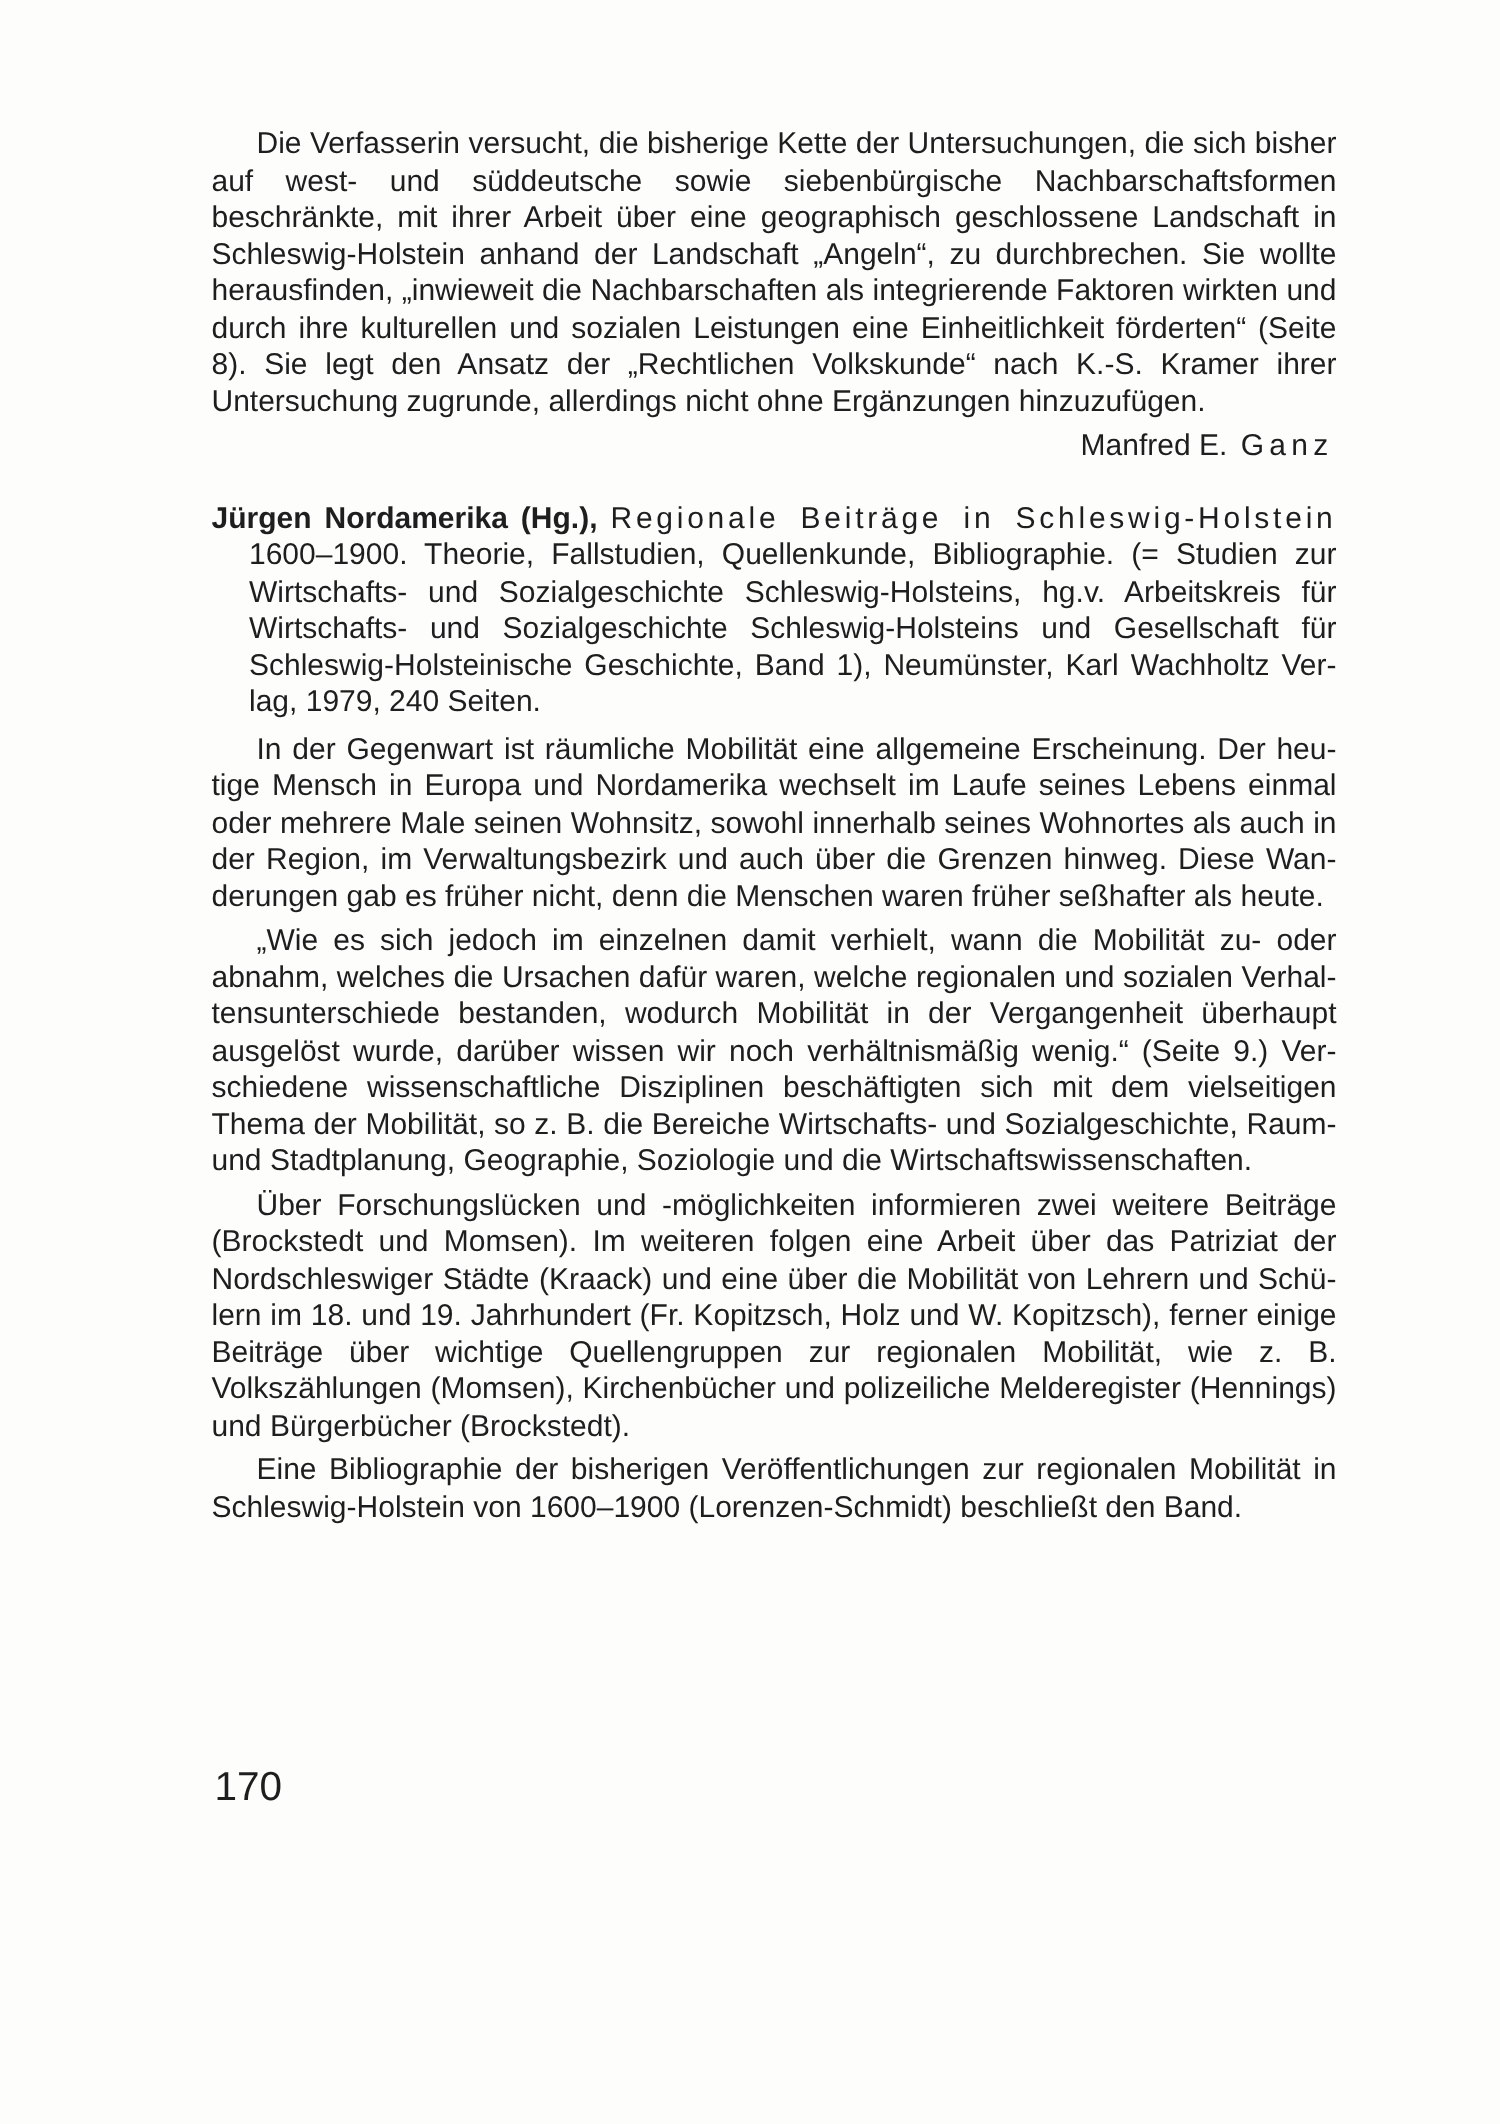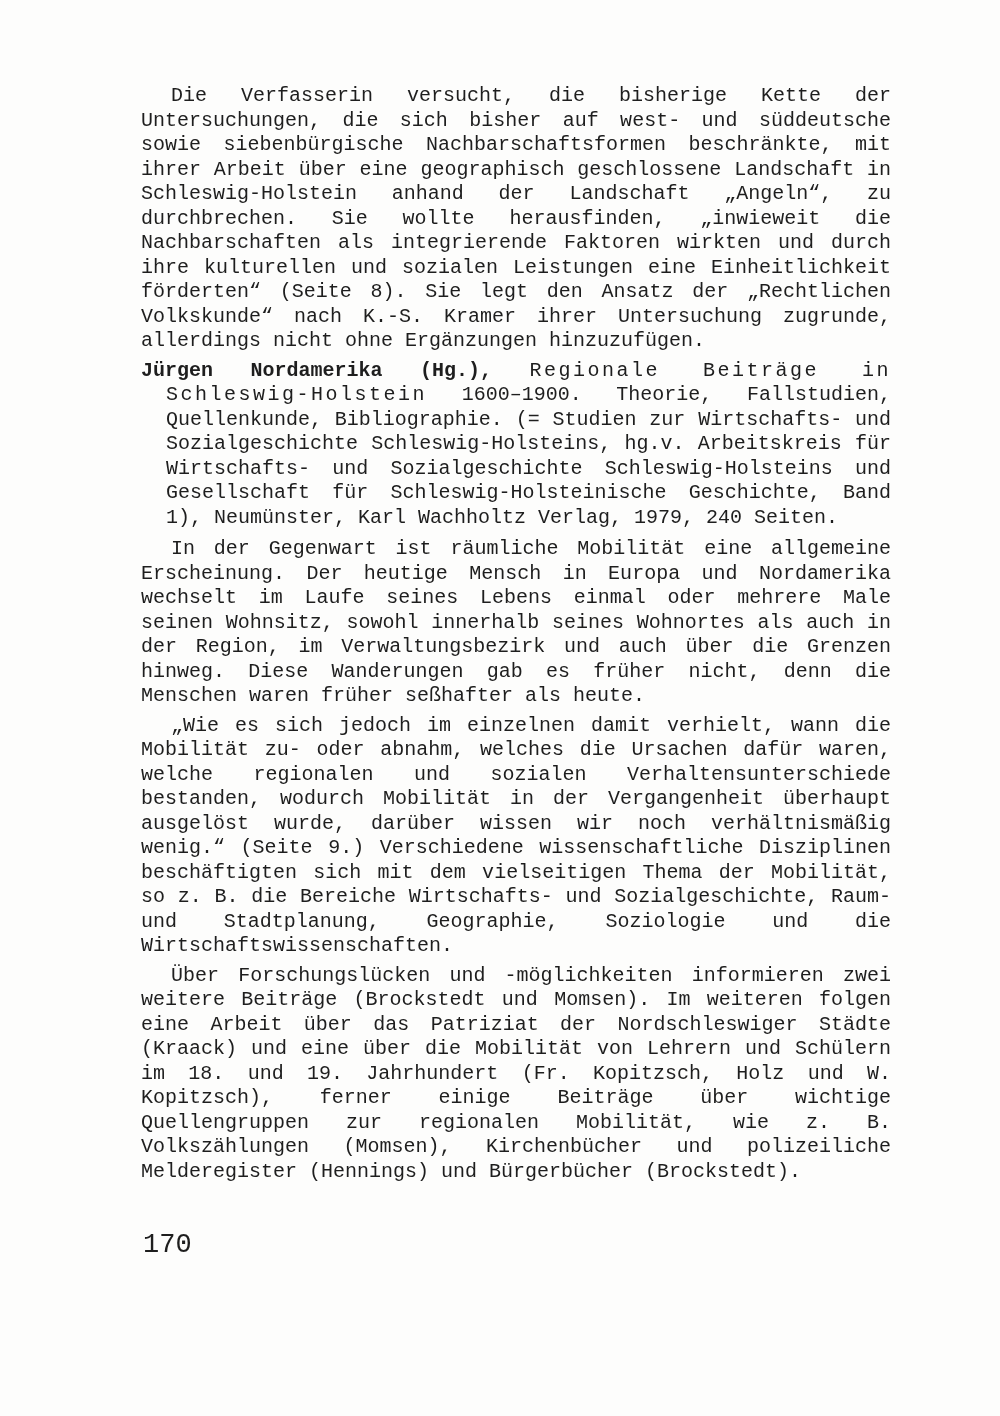--- a/index.html
+++ b/index.html
@@ -8,21 +8,21 @@
     padding: 0;
     background: #e8e8e8;
   }
   .page {
     position: relative;
     width: 1000px;
     height: 1416px;
     margin: 0 auto;
     background: #fdfdfc;
     color: #1e1e1e;
-    font-family: Liberation Mono, monospace;
+    font-family: Liberation Sans, sans-serif;
     font-size: 20px;
     line-height: 24.5px;
     overflow: hidden;
   }
   .text-block {
     position: absolute;
     left: 141px;
     top: 84px;
     width: 750px;
   }
@@ -52,46 +52,50 @@
   .review-heading .editor {
     font-weight: bold;
   }
   .review-heading .spaced-title {
     letter-spacing: 2.5px;
     word-spacing: 3px;
   }
   .page-number {
     position: absolute;
     left: 143px;
-    top: 1230px;
+    top: 1176px;
     font-size: 27px;
     line-height: 30px;
   }
 </style>
 </head>
 <body>
 
 <div class="page">
   <div class="text-block">
 
     <p class="body-par">Die Verfasserin versucht, die bisherige Kette der Untersuchungen, die sich bisher auf west- und süddeutsche sowie siebenbürgische Nachbarschaftsformen beschränkte, mit ihrer Arbeit über eine geographisch geschlossene Landschaft in Schleswig-Holstein anhand der Landschaft „Angeln“, zu durchbrechen. Sie wollte herausfinden, „inwieweit die Nachbarschaften als integrierende Faktoren wirkten und durch ihre kulturellen und sozialen Leistungen eine Einheitlichkeit förderten“ (Seite 8). Sie legt den Ansatz der „Rechtlichen Volkskunde“ nach K.-S. Kramer ihrer Untersuchung zugrunde, allerdings nicht ohne Ergänzungen hinzuzufügen.</p>
 
 
+    <div class="signature">
+      <span>Manfred E.</span><span class="family-name">Ganz</span>
+    </div>
 
     <p class="review-heading">
       <span class="editor">Jürgen Nordamerika (Hg.),</span>
       <span class="spaced-title">Regionale Beiträge in Schleswig-Holstein</span>
       <span>1600–1900. Theorie, Fallstudien, Quellenkunde, Bibliographie. (= Studien zur Wirtschafts- und Sozialgeschichte Schleswig-Holsteins, hg.v. Arbeitskreis für Wirtschafts- und Sozialgeschichte Schleswig-Holsteins und Gesellschaft für Schleswig-Holsteinische Geschichte, Band 1), Neumünster, Karl Wachholtz Ver­lag, 1979, 240 Seiten.</span>
     </p>
 
     <p class="body-par">In der Gegenwart ist räumliche Mobilität eine allgemeine Erscheinung. Der heu­tige Mensch in Europa und Nordamerika wechselt im Laufe seines Lebens einmal oder mehrere Male seinen Wohnsitz, sowohl innerhalb seines Wohnortes als auch in der Region, im Verwaltungsbezirk und auch über die Grenzen hinweg. Diese Wan­derungen gab es früher nicht, denn die Menschen waren früher seßhafter als heute.</p>
 
     <p class="body-par">„Wie es sich jedoch im einzelnen damit verhielt, wann die Mobilität zu- oder abnahm, welches die Ursachen dafür waren, welche regionalen und sozialen Verhal­tensunterschiede bestanden, wodurch Mobilität in der Vergangenheit überhaupt ausgelöst wurde, darüber wissen wir noch verhältnismäßig wenig.“ (Seite 9.) Ver­schiedene wissenschaftliche Disziplinen beschäftigten sich mit dem vielseitigen Thema der Mobilität, so z. B. die Bereiche Wirtschafts- und Sozialgeschichte, Raum- und Stadtplanung, Geographie, Soziologie und die Wirtschaftswissenschaf­ten.</p>
 
 
 
     <p class="body-par">Über Forschungslücken und -möglichkeiten informieren zwei weitere Beiträge (Brockstedt und Momsen). Im weiteren folgen eine Arbeit über das Patriziat der Nordschleswiger Städte (Kraack) und eine über die Mobilität von Lehrern und Schü­lern im 18. und 19. Jahrhundert (Fr. Kopitzsch, Holz und W. Kopitzsch), ferner einige Beiträge über wichtige Quellengruppen zur regionalen Mobilität, wie z. B. Volkszählungen (Momsen), Kirchenbücher und polizeiliche Melderegister (Hen­nings) und Bürgerbücher (Brockstedt).</p>
 
+    <p class="body-par">Eine Bibliographie der bisherigen Veröffentlichungen zur regionalen Mobilität in Schleswig-Holstein von 1600–1900 (Lorenzen-Schmidt) beschließt den Band.</p>
 
   </div>
 
   <div class="page-number">170</div>
 </div>
 
 </body></html>

